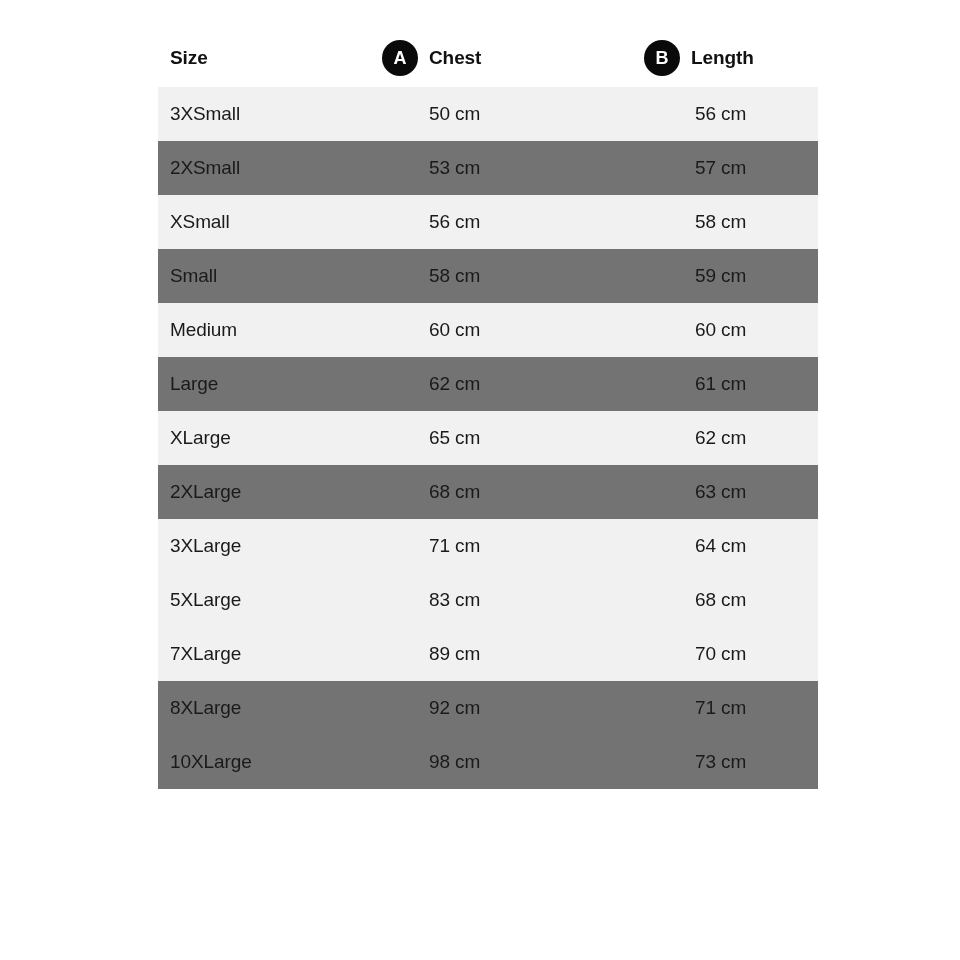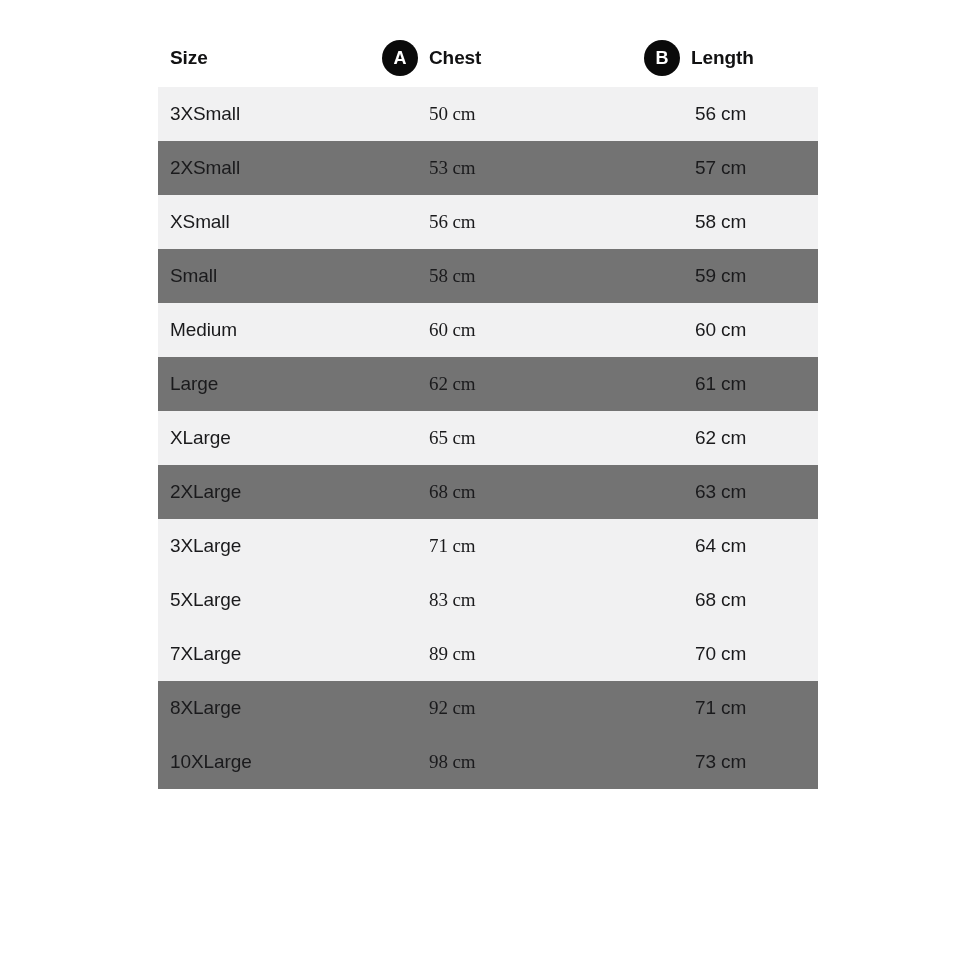--- a/index.html
+++ b/index.html
@@ -103,21 +103,21 @@
     margin: 6px;
     vertical-align: middle;
     font-size: 19px;
     font-weight: normal;
     color: #1a1a1c;
     letter-spacing: -0.1px;
     white-space: nowrap;
   }
 
   td.cell-size   { padding-left: 12px; }
-  td.cell-chest  { padding-left: 63px; font-family: Liberation Serif, serif; }
+  td.cell-chest  { padding-left: 63px; }
   td.cell-length { padding-left: 67px; }
 </style>
 </head>
 <body>
 
 <div id="size-chart-wrapper">
 
   <table class="size-table">
     <colgroup>
       <col class="col-size">

